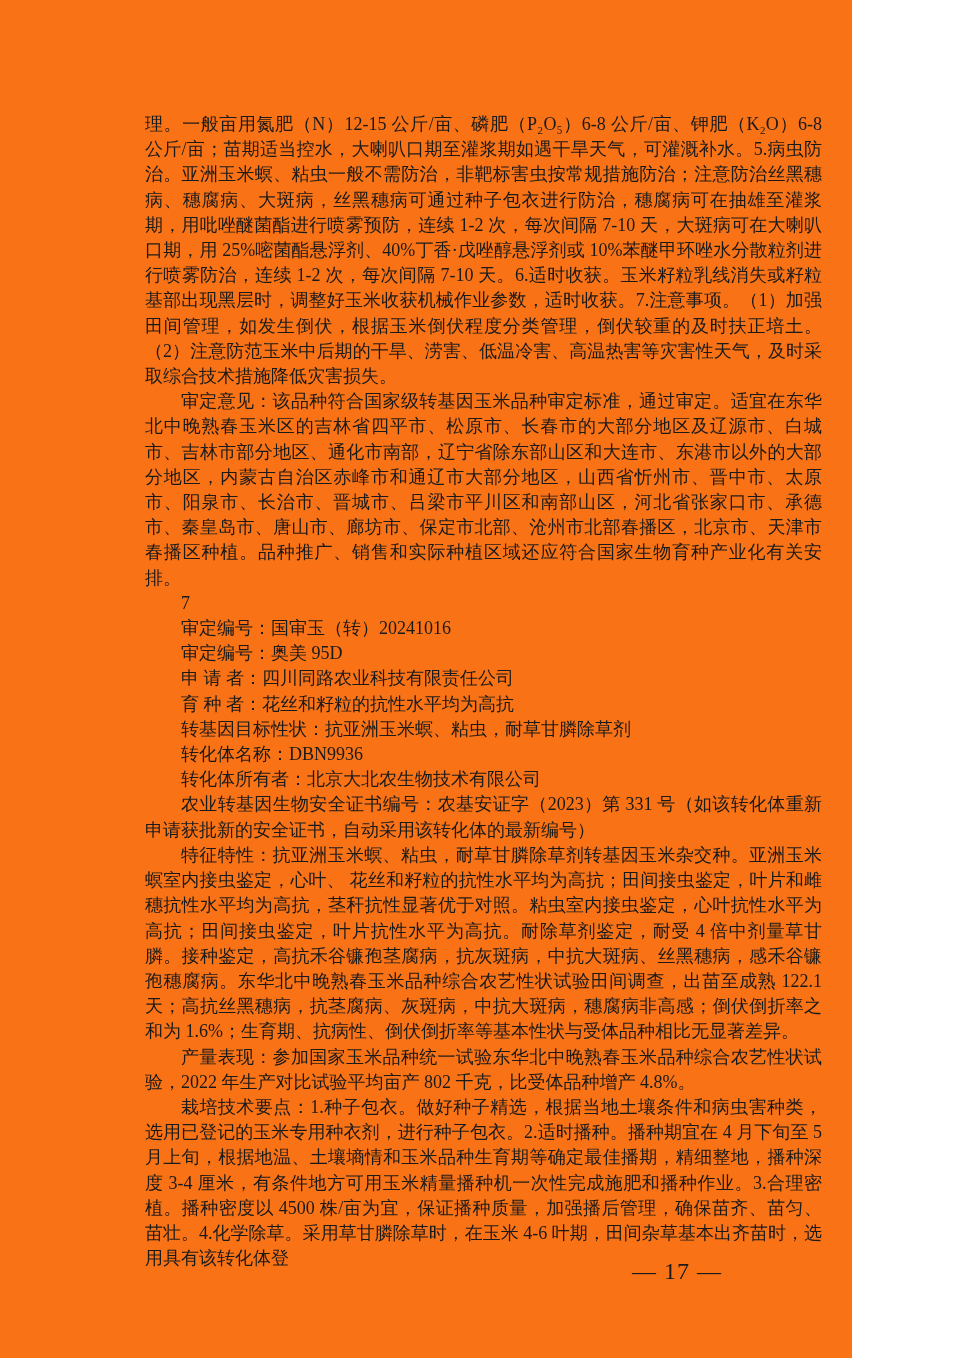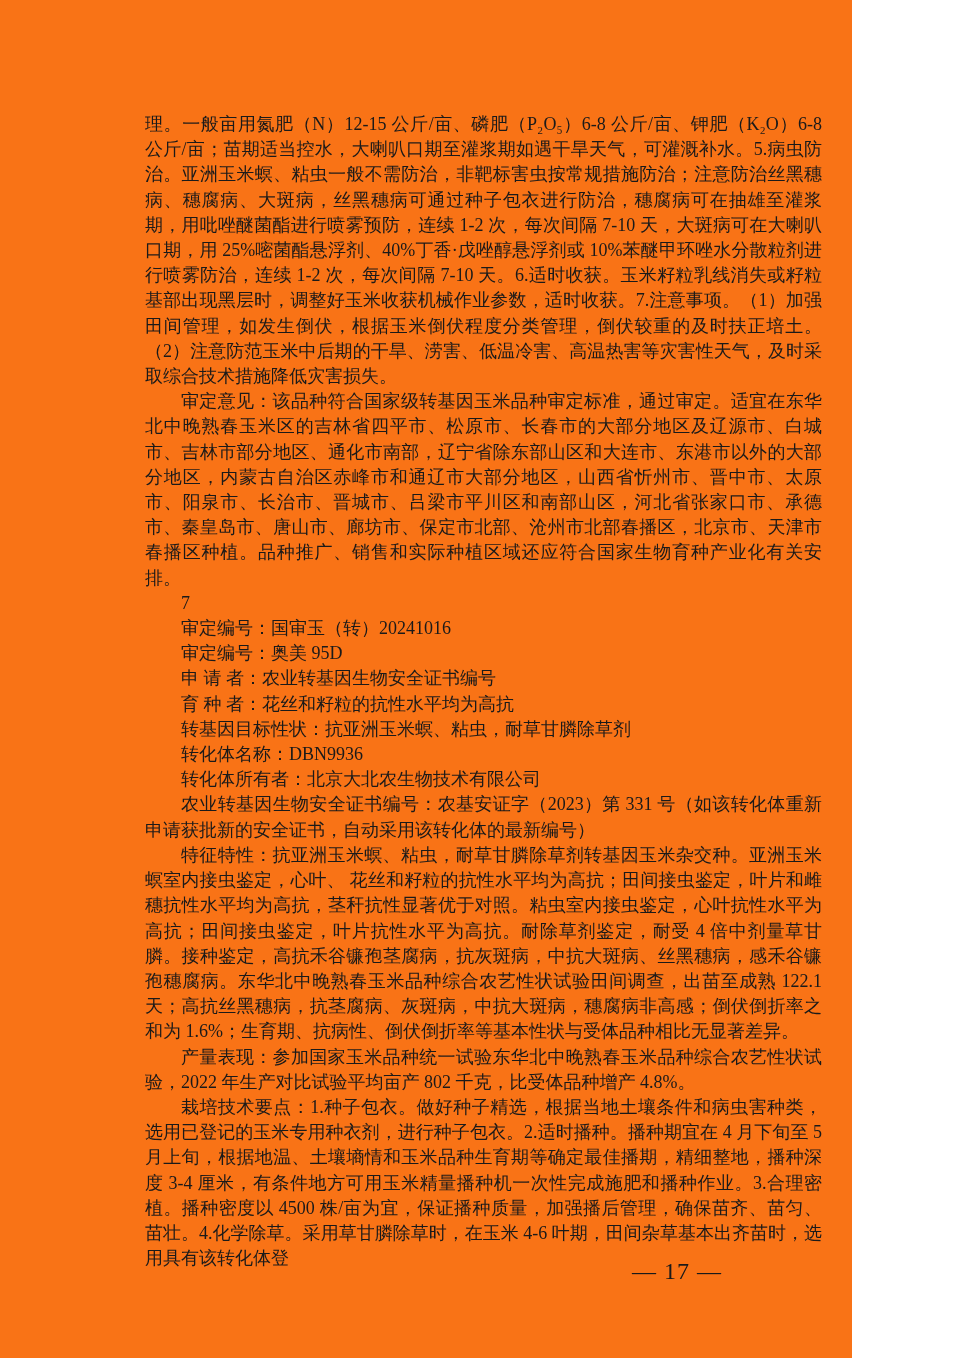--- a/index.html
+++ b/index.html
@@ -44,21 +44,21 @@
 </head>
 <body>
 
 <div class="page">
   <div class="content">
     <p class="para">理。一般亩用氮肥（N）12-15 公斤/亩、磷肥（P₂O₅）6-8 公斤/亩、钾肥（K₂O）6-8 公斤/亩；苗期适当控水，大喇叭口期至灌浆期如遇干旱天气，可灌溉补水。5.病虫防治。亚洲玉米螟、粘虫一般不需防治，非靶标害虫按常规措施防治；注意防治丝黑穗病、穗腐病、大斑病，丝黑穗病可通过种子包衣进行防治，穗腐病可在抽雄至灌浆期，用吡唑醚菌酯进行喷雾预防，连续 1-2 次，每次间隔 7-10 天，大斑病可在大喇叭口期，用 25%嘧菌酯悬浮剂、40%丁香·戊唑醇悬浮剂或 10%苯醚甲环唑水分散粒剂进行喷雾防治，连续 1-2 次，每次间隔 7-10 天。6.适时收获。玉米籽粒乳线消失或籽粒基部出现黑层时，调整好玉米收获机械作业参数，适时收获。7.注意事项。（1）加强田间管理，如发生倒伏，根据玉米倒伏程度分类管理，倒伏较重的及时扶正培土。（2）注意防范玉米中后期的干旱、涝害、低温冷害、高温热害等灾害性天气，及时采取综合技术措施降低灾害损失。</p>
     <p class="para indent">审定意见：该品种符合国家级转基因玉米品种审定标准，通过审定。适宜在东华北中晚熟春玉米区的吉林省四平市、松原市、长春市的大部分地区及辽源市、白城市、吉林市部分地区、通化市南部，辽宁省除东部山区和大连市、东港市以外的大部分地区，内蒙古自治区赤峰市和通辽市大部分地区，山西省忻州市、晋中市、太原市、阳泉市、长治市、晋城市、吕梁市平川区和南部山区，河北省张家口市、承德市、秦皇岛市、唐山市、廊坊市、保定市北部、沧州市北部春播区，北京市、天津市春播区种植。品种推广、销售和实际种植区域还应符合国家生物育种产业化有关安排。</p>
     <p class="para indent">7</p>
     <p class="para indent">审定编号：国审玉（转）20241016</p>
     <p class="para indent">审定编号：奥美 95D</p>
-    <p class="para indent">申 请 者：农业转基因生物安全证书编号</p>
+    <p class="para indent">申 请 者：四川同路农业科技有限责任公司</p>
     <p class="para indent">育 种 者：花丝和籽粒的抗性水平均为高抗</p>
     <p class="para indent">转基因目标性状：抗亚洲玉米螟、粘虫，耐草甘膦除草剂</p>
     <p class="para indent">转化体名称：DBN9936</p>
     <p class="para indent">转化体所有者：北京大北农生物技术有限公司</p>
     <p class="para indent">农业转基因生物安全证书编号：农基安证字（2023）第 331 号（如该转化体重新申请获批新的安全证书，自动采用该转化体的最新编号）</p>
     <p class="para indent">特征特性：抗亚洲玉米螟、粘虫，耐草甘膦除草剂转基因玉米杂交种。亚洲玉米螟室内接虫鉴定，心叶、 花丝和籽粒的抗性水平均为高抗；田间接虫鉴定，叶片和雌穗抗性水平均为高抗，茎秆抗性显著优于对照。粘虫室内接虫鉴定，心叶抗性水平为高抗；田间接虫鉴定，叶片抗性水平为高抗。耐除草剂鉴定，耐受 4 倍中剂量草甘膦。接种鉴定，高抗禾谷镰孢茎腐病，抗灰斑病，中抗大斑病、丝黑穗病，感禾谷镰孢穗腐病。东华北中晚熟春玉米品种综合农艺性状试验田间调查，出苗至成熟 122.1 天；高抗丝黑穗病，抗茎腐病、灰斑病，中抗大斑病，穗腐病非高感；倒伏倒折率之和为 1.6%；生育期、抗病性、倒伏倒折率等基本性状与受体品种相比无显著差异。</p>
     <p class="para indent">产量表现：参加国家玉米品种统一试验东华北中晚熟春玉米品种综合农艺性状试验，2022 年生产对比试验平均亩产 802 千克，比受体品种增产 4.8%。</p>
     <p class="para indent">栽培技术要点：1.种子包衣。做好种子精选，根据当地土壤条件和病虫害种类，选用已登记的玉米专用种衣剂，进行种子包衣。2.适时播种。播种期宜在 4 月下旬至 5 月上旬，根据地温、土壤墒情和玉米品种生育期等确定最佳播期，精细整地，播种深度 3-4 厘米，有条件地方可用玉米精量播种机一次性完成施肥和播种作业。3.合理密植。播种密度以 4500 株/亩为宜，保证播种质量，加强播后管理，确保苗齐、苗匀、苗壮。4.化学除草。采用草甘膦除草时，在玉米 4-6 叶期，田间杂草基本出齐苗时，选用具有该转化体登</p>
   </div>
   <div class="footer">— 17 —</div>

